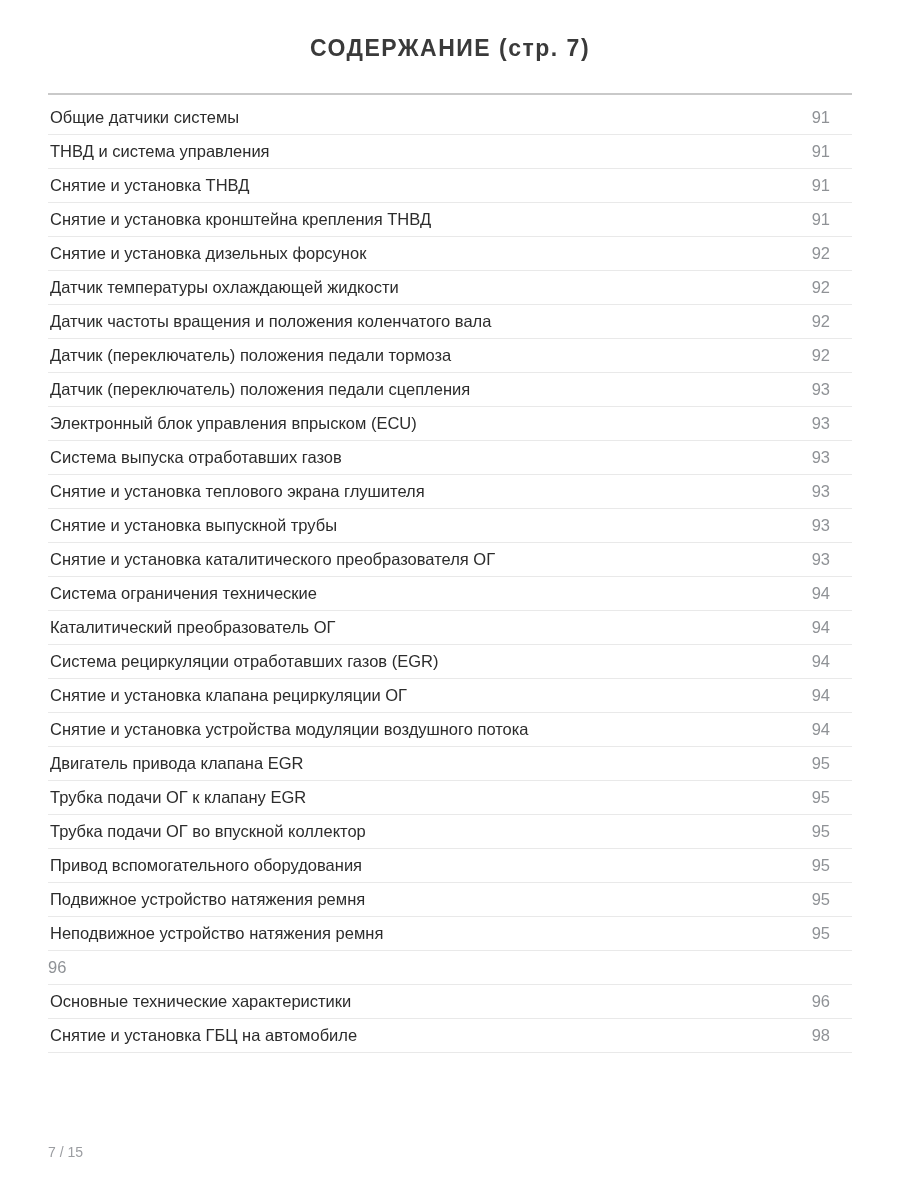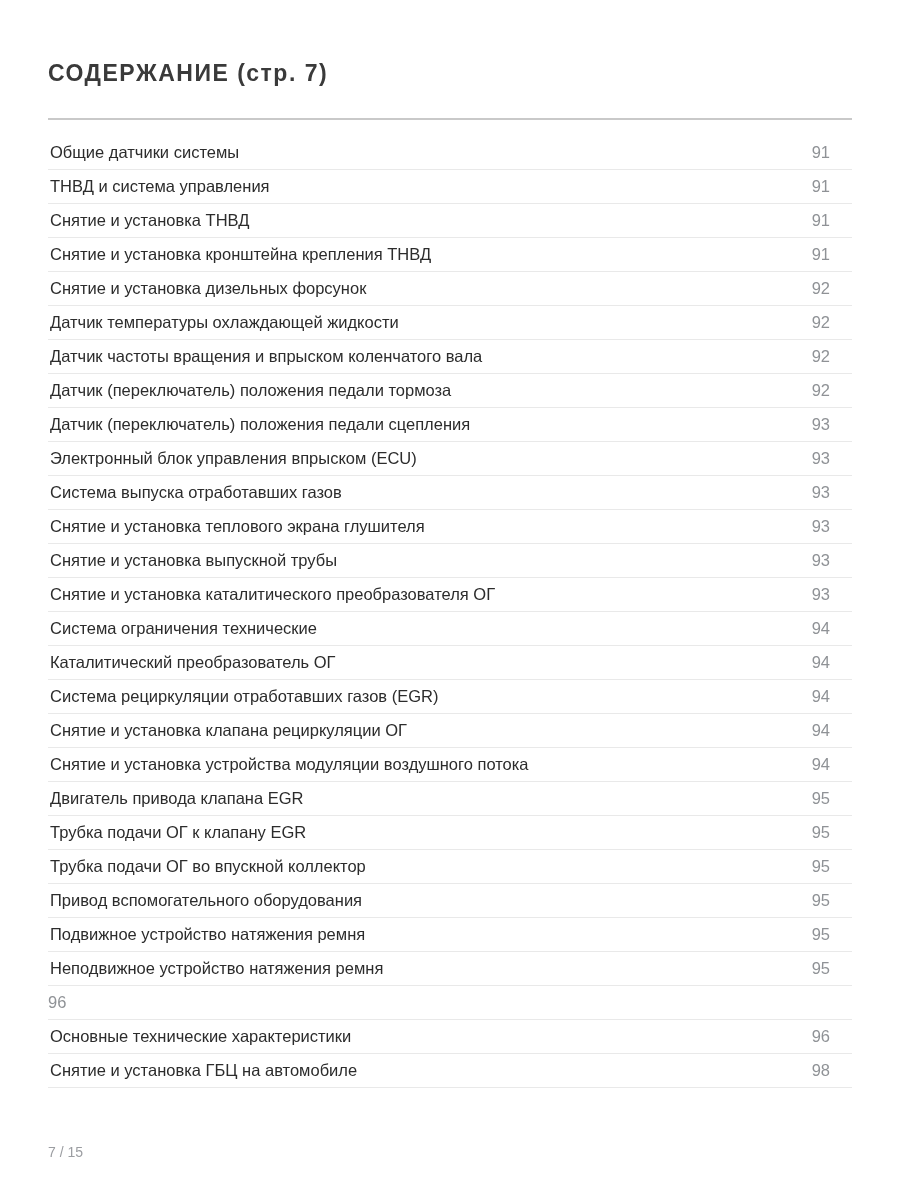--- a/index.html
+++ b/index.html
@@ -12,35 +12,35 @@
     overflow: hidden;
   }
   .page {
     width: 900px;
     height: 1200px;
     padding: 0 48px;
     display: flex;
     flex-direction: column;
   }
   .title {
-    margin-top: 60px;
-    text-align: left;
+    margin-top: 35px;
+    text-align: center;
     font-size: 23px;
     font-weight: bold;
     letter-spacing: 1.5px;
     color: #3a3a3a;
   }
   .header-rule {
     margin-top: 31px;
     height: 2px;
     background: #c9c9c9;
     border: none;
   }
   .toc {
-    margin-top: 16px;
+    margin-top: 6px;
   }
   .row {
     height: 34px;
     display: flex;
     align-items: center;
     justify-content: space-between;
     border-bottom: 1px solid #e9e9e9;
   }
   .row .label {
     font-size: 16.5px;
@@ -95,21 +95,21 @@
       <span class="label">Снятие и установка дизельных форсунок</span>
       <span class="num">92</span>
     </div>
 
     <div class="row">
       <span class="label">Датчик температуры охлаждающей жидкости</span>
       <span class="num">92</span>
     </div>
 
     <div class="row">
-      <span class="label">Датчик частоты вращения и впрыском коленчатого вала</span>
+      <span class="label">Датчик частоты вращения и положения коленчатого вала</span>
       <span class="num">92</span>
     </div>
 
     <div class="row">
       <span class="label">Датчик (переключатель) положения педали тормоза</span>
       <span class="num">92</span>
     </div>
 
     <div class="row">
       <span class="label">Датчик (переключатель) положения педали сцепления</span>

